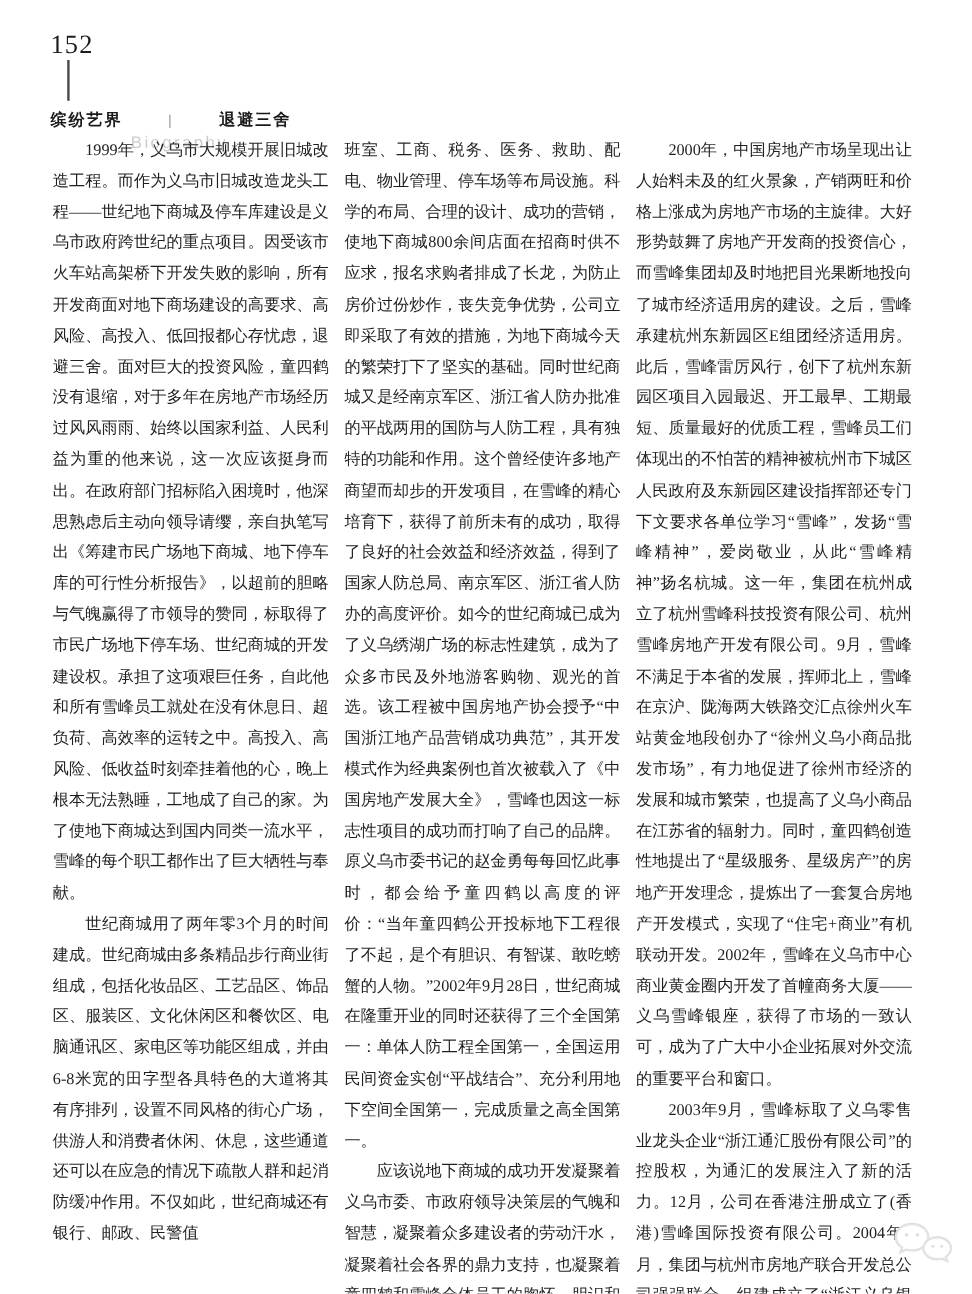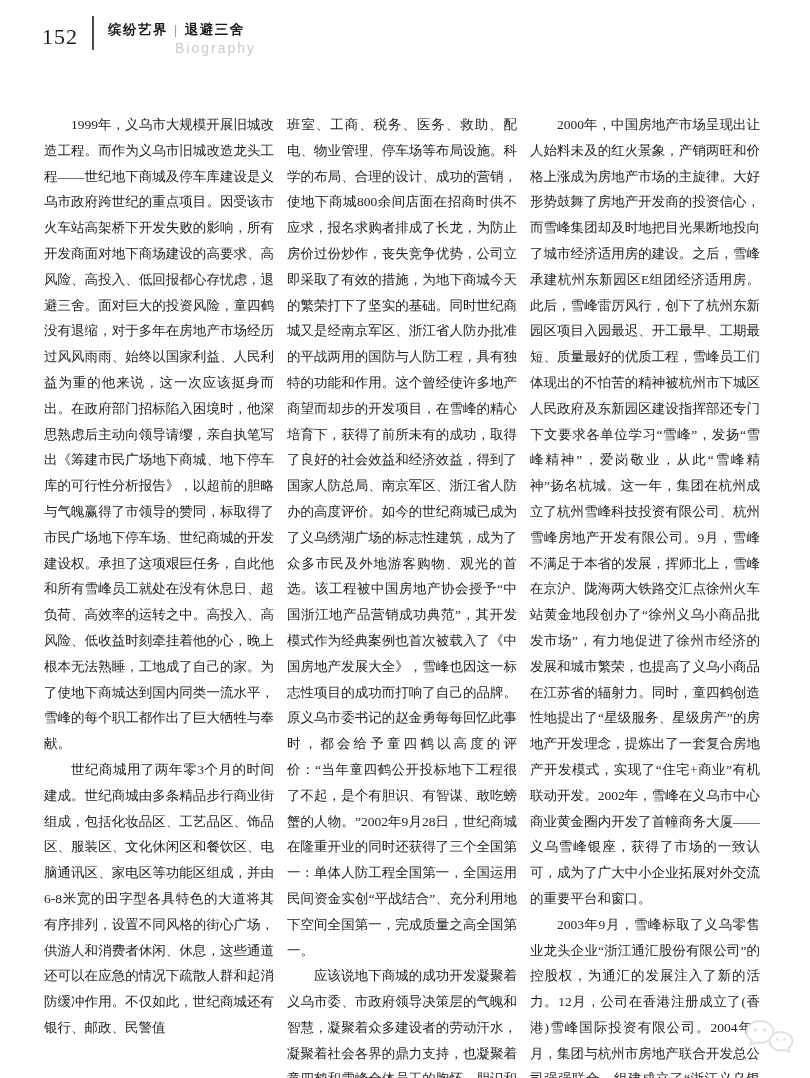--- a/index.html
+++ b/index.html
@@ -7,35 +7,36 @@
     width: 810px; height: 1078px;
     background: #ffffff;
     position: relative;
     overflow: hidden;
     font-family: "Liberation Serif", "DejaVu Serif", serif;
   }
 
   
   .header {
     position: absolute; top: 14px; left: 42px;
-    display: flex; align-items: flex-start;
+    display: flex; align-items: flex-start; flex-direction: column;
   }
   .page-number {
     font-size: 22px; color: #1c1c1c;
     line-height: 1; margin-top: 12px; letter-spacing: 1px;
   }
   .header-divider {
     width: 2px; height: 34px; background: #4a4a4a;
     margin: 2px 14px 0 14px;
   }
   .section-block { padding-top: 7px; }
   .section-title {
     font-size: 13.5px; font-weight: bold; color: #1a1a1a;
     letter-spacing: 1.5px; display: flex; align-items: center;
     font-family: "Liberation Sans", "DejaVu Sans", sans-serif;
+    gap: 32px;
   }
   .section-title .sep {
     color: #9a9a9a; font-weight: normal; margin: 0 6px; font-size: 12px;
   }
   .section-en {
     font-size: 14px; color: #cccccc; letter-spacing: 2px;
     margin-left: 67px; margin-top: 1px;
     font-family: "Liberation Sans", "DejaVu Sans", sans-serif;
   }
 

